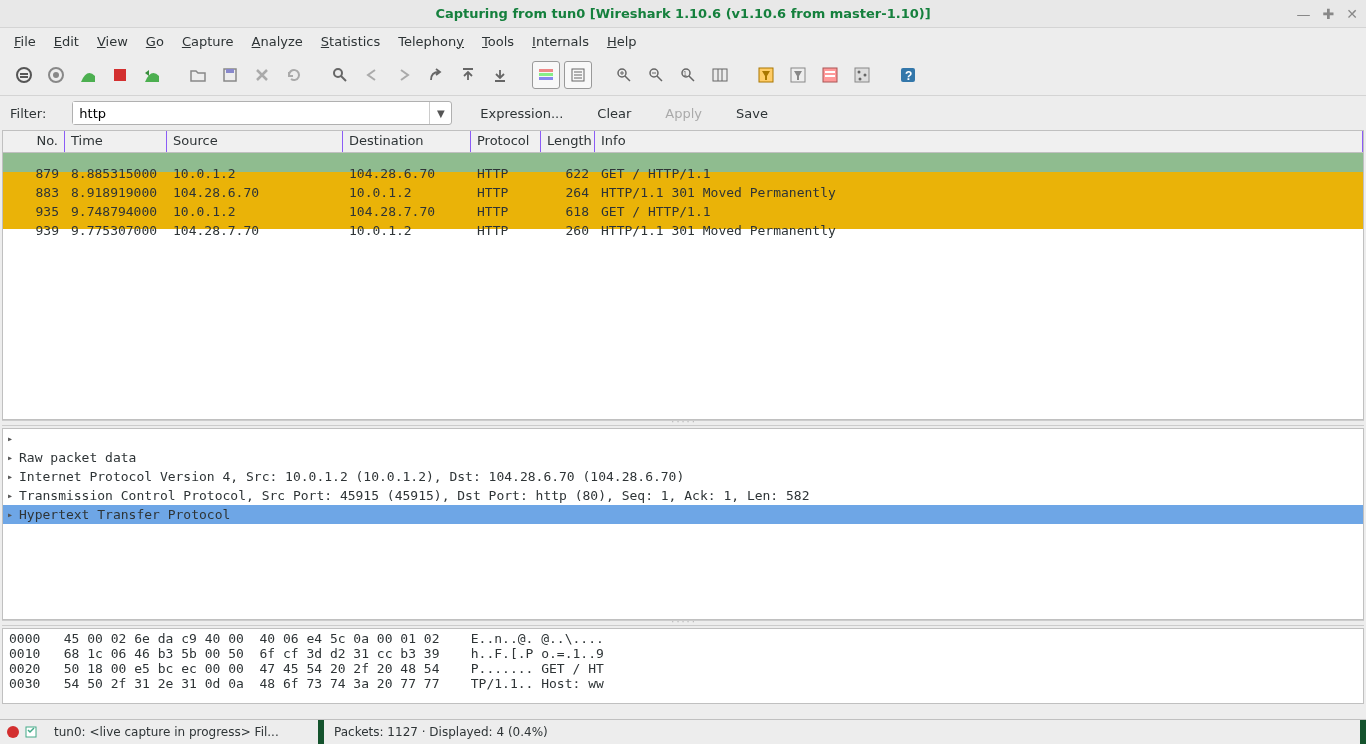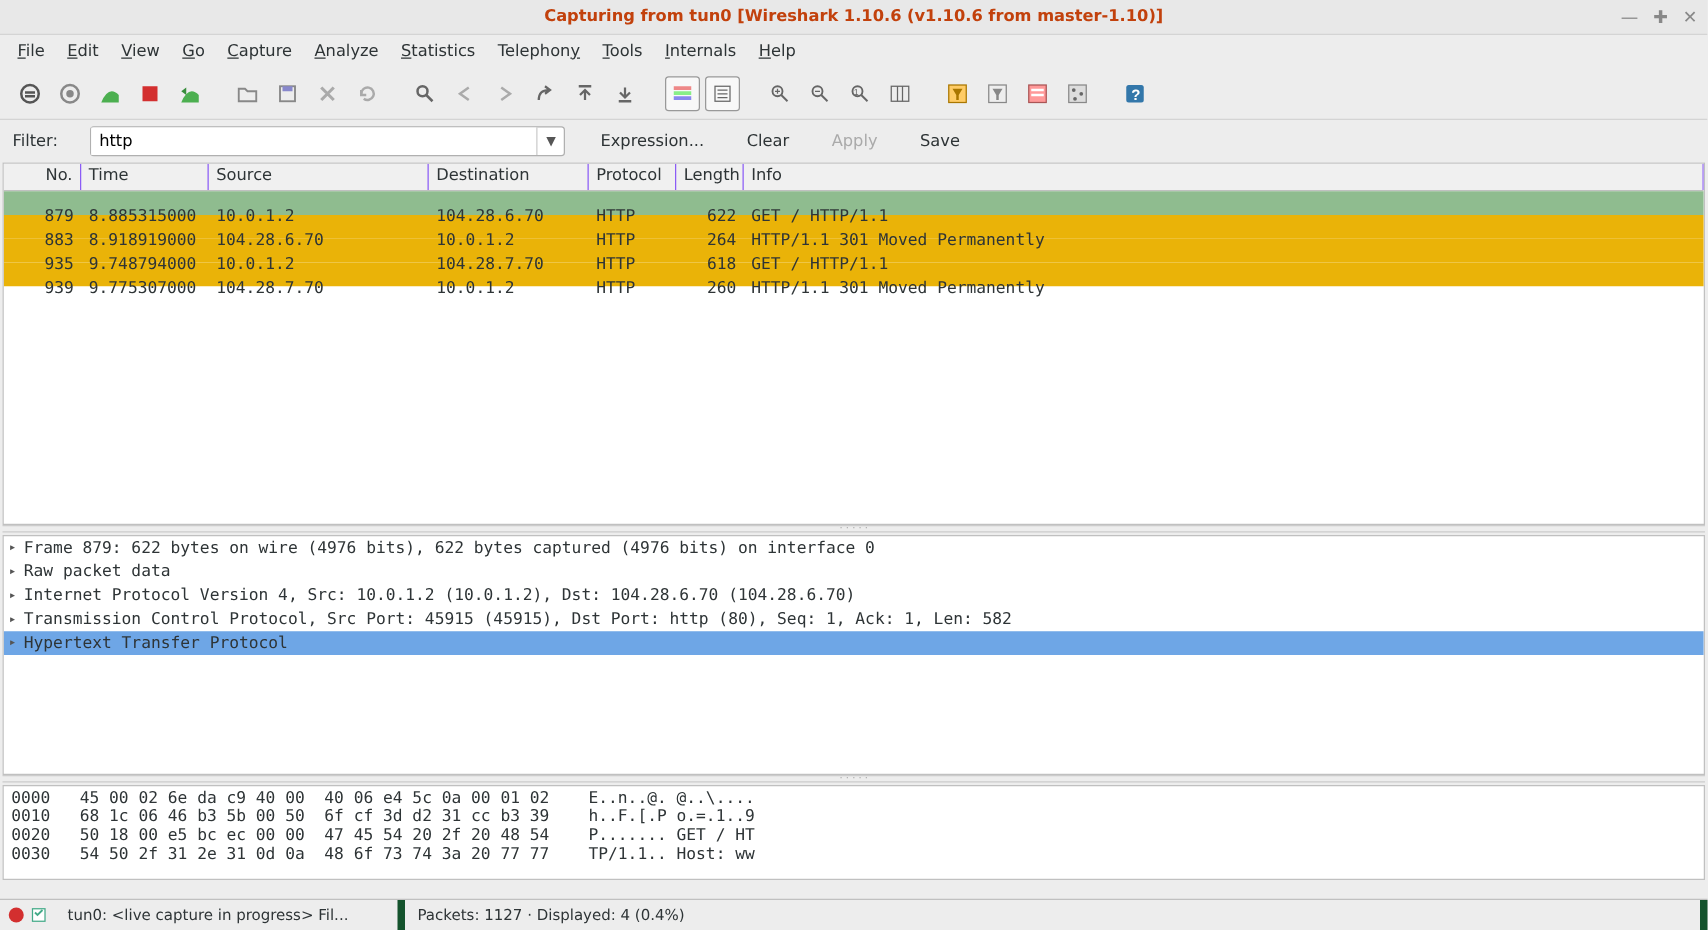--- a/index.html
+++ b/index.html
@@ -16,21 +16,21 @@
   height: 28px;
   background: #e8e8e8;
   display: flex;
   align-items: center;
   justify-content: center;
   position: relative;
   border-bottom: 1px solid #d4d4d4;
 }
 .titlebar-text {
   font-weight: bold;
-  color: #c2410c;
+  color: #15803d;
   font-size: 13px;
 }
 .window-controls {
   position: absolute;
   right: 8px;
   display: flex;
   gap: 12px;
   color: #888;
   font-size: 14px;
 }
@@ -480,21 +480,20 @@
         <div class="pcell c-info">HTTP/1.1 301 Moved Permanently</div>
       </div>
     </div>
 </div>
 
 <div class="splitter">· · · · ·</div>
 
 <div class="details-pane" id="details-pane">
     <div class="detail-row">
       <span class="tri">▸</span>
-      <span>Frame 879: 622 bytes on wire (4976 bits), 622 bytes captured (4976 bits) on interface 0</span>
     </div>
     <div class="detail-row">
       <span class="tri">▸</span>
       <span>Raw packet data</span>
     </div>
     <div class="detail-row">
       <span class="tri">▸</span>
       <span>Internet Protocol Version 4, Src: 10.0.1.2 (10.0.1.2), Dst: 104.28.6.70 (104.28.6.70)</span>
     </div>
     <div class="detail-row">

